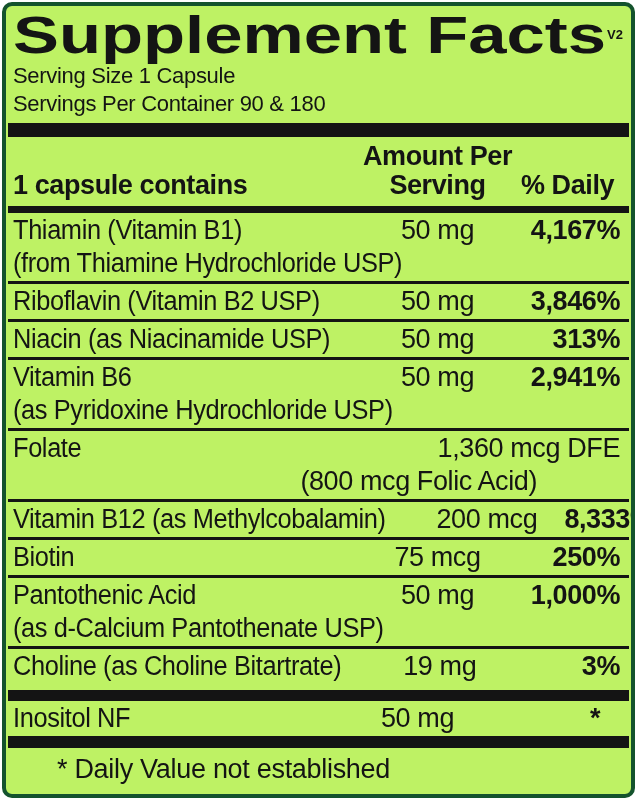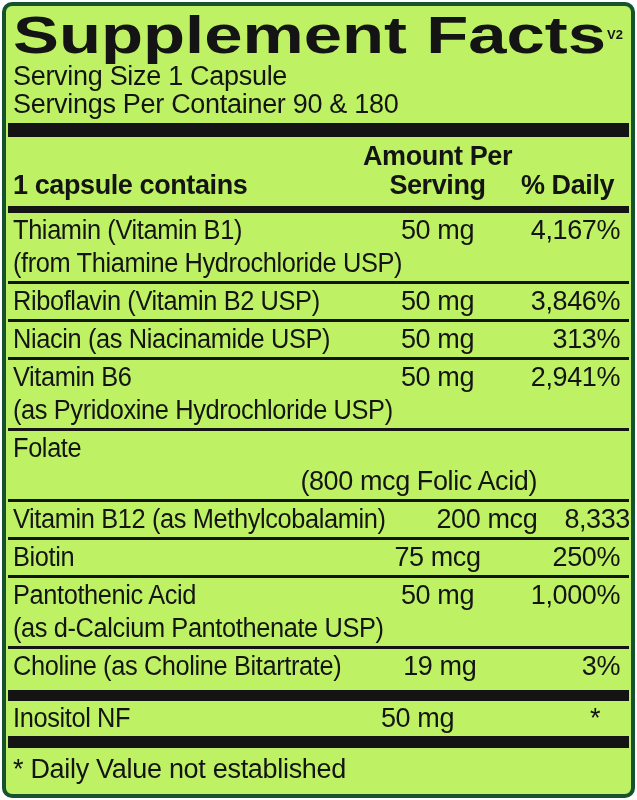--- a/index.html
+++ b/index.html
@@ -35,21 +35,21 @@
   }
   .version {
     position: absolute;
     top: 18px;
     right: 2px;
     font-size: 13px;
     font-weight: bold;
     line-height: 13px;
   }
   .serving-line {
-    font-size: 27px;
+    font-size: 22px;
     line-height: 28px;
     letter-spacing: -0.3px;
   }
   
   .bar { background: #141414; margin: 0 2px; }
   .bar-thick  { height: 14px; margin-top: 5px; }
   .bar-medium { height: 7px;  margin-top: 5px; }
   .bar-sep-a  { height: 11px; margin-top: 6px; }
   .bar-sep-b  { height: 12px; }
   
@@ -70,43 +70,44 @@
   .row { padding: 1px 9px 1px 5px; }
   .row + .row { border-top: 3px solid #141414; }
   .row-main { display: flex; align-items: flex-end; }
   .name {
     flex: 1;
     white-space: nowrap;
     transform: scaleX(0.94);
     transform-origin: left center;
   }
   .amount { min-width: 155px; text-align: center; white-space: nowrap; }
-  .dv     { width: 105px; text-align: right; white-space: nowrap; }
+  .dv     { width: 105px; text-align: right; white-space: nowrap; font-weight: bold; }
   .name, .amount, .dv, .sub {
     font-size: 27px;
     line-height: 33px;
     letter-spacing: -0.4px;
   }
   .sub {
     white-space: nowrap;
     transform: scaleX(0.94);
     transform-origin: left center;
   }
   .sub-amount {
     text-align: right;
     padding-right: 83px;
     transform: none;
   }
   .other-rows .dv { padding-right: 20px; }
   
   .footnote {
-    padding: 5px 6px 0 7px;
+    padding: 5px 6px 0 23px;
     font-size: 27px;
     line-height: 33px;
     letter-spacing: -0.3px;
+    margin-left: 28px;
   }
 </style>
 </head>
 <body>
 
 <div class="label">
 
   <div class="head">
     <div class="title-row">
       <span class="title">Supplement Facts</span>
@@ -164,20 +165,21 @@
       <span class="name">Vitamin B6</span>
       <span class="amount">50 mg</span>
       <span class="dv">2,941%</span>
     </div>
     <div class="sub">(as Pyridoxine Hydrochloride USP)</div>
   </div>
 
   <div class="row">
     <div class="row-main">
       <span class="name">Folate</span>
+      <span class="amount">1,360 mcg DFE</span>
     </div>
     <div class="sub sub-amount">(800 mcg Folic Acid)</div>
   </div>
 
   <div class="row">
     <div class="row-main">
       <span class="name">Vitamin B12 (as Methylcobalamin)</span>
       <span class="amount">200 mcg</span>
       <span class="dv">8,333%</span>
     </div>

